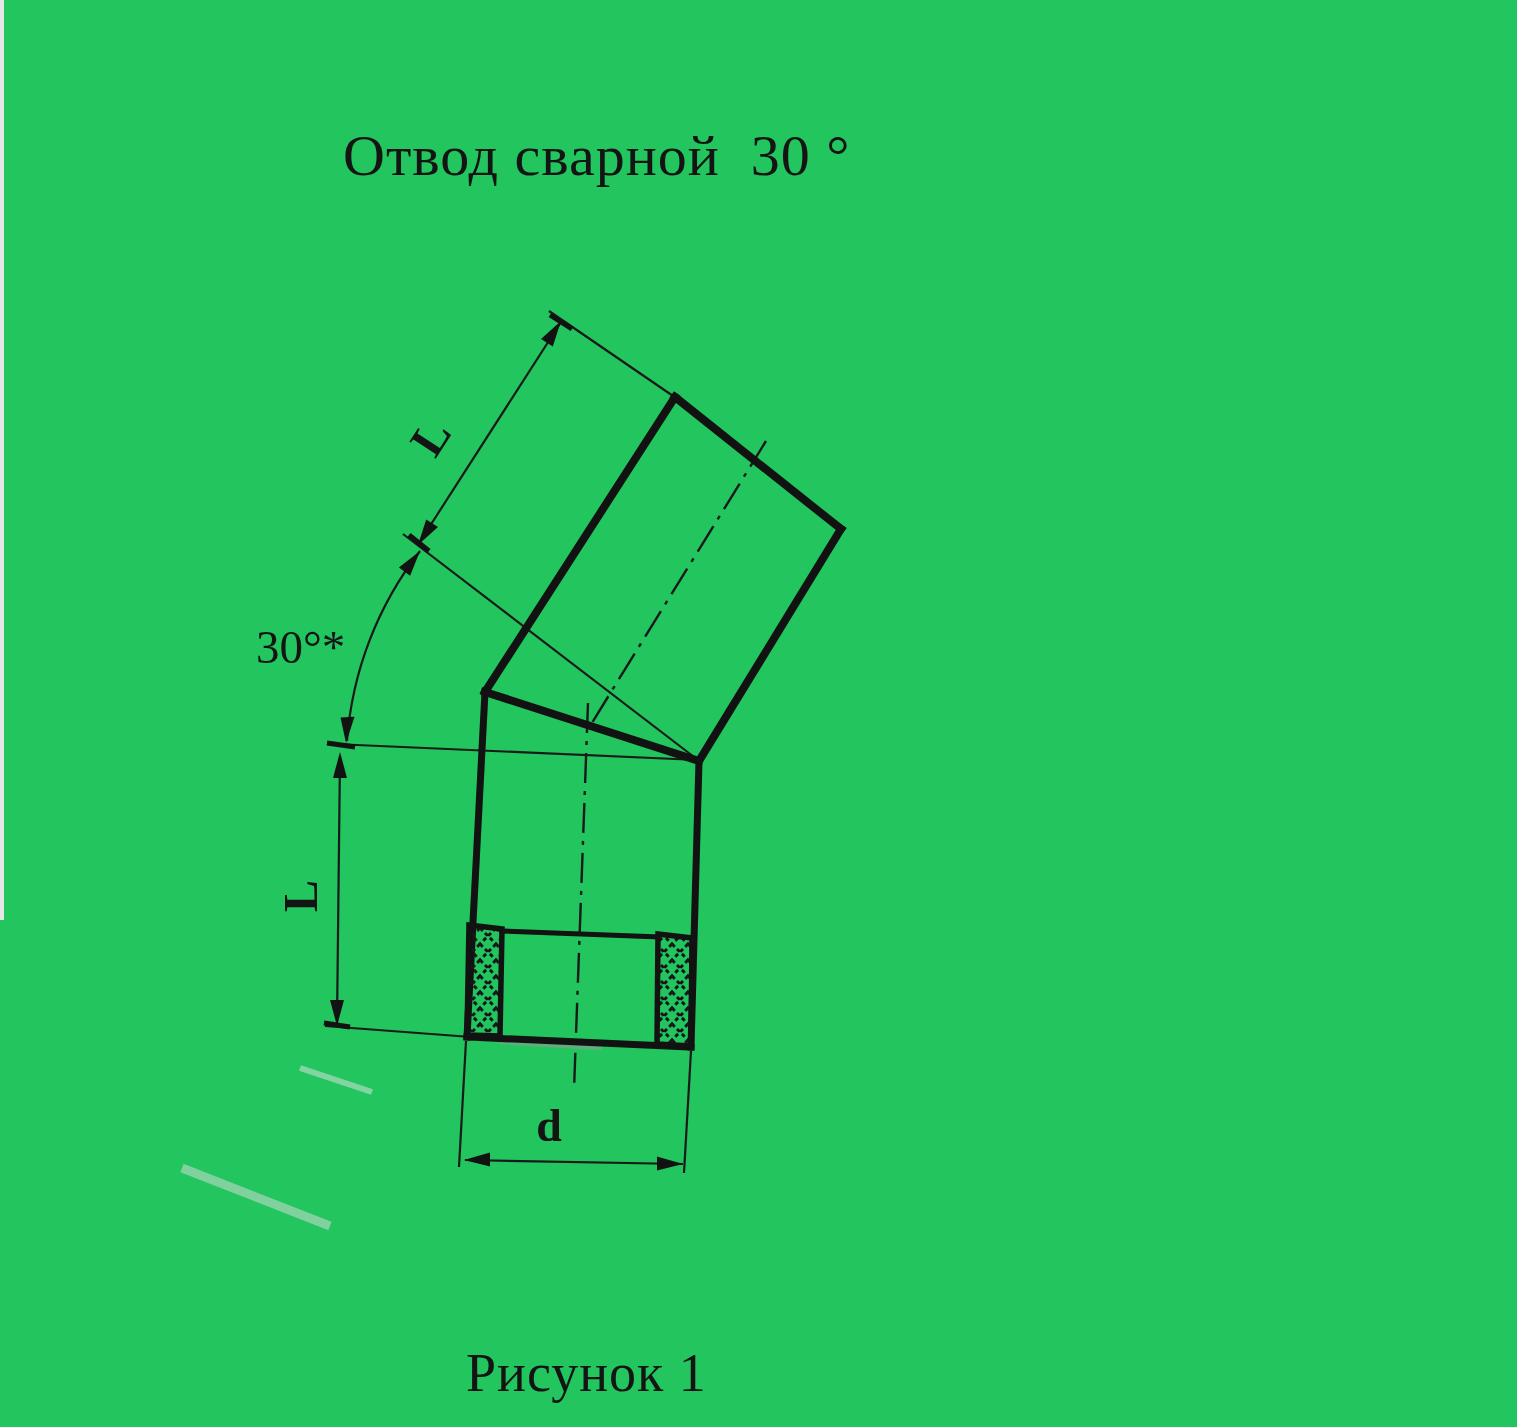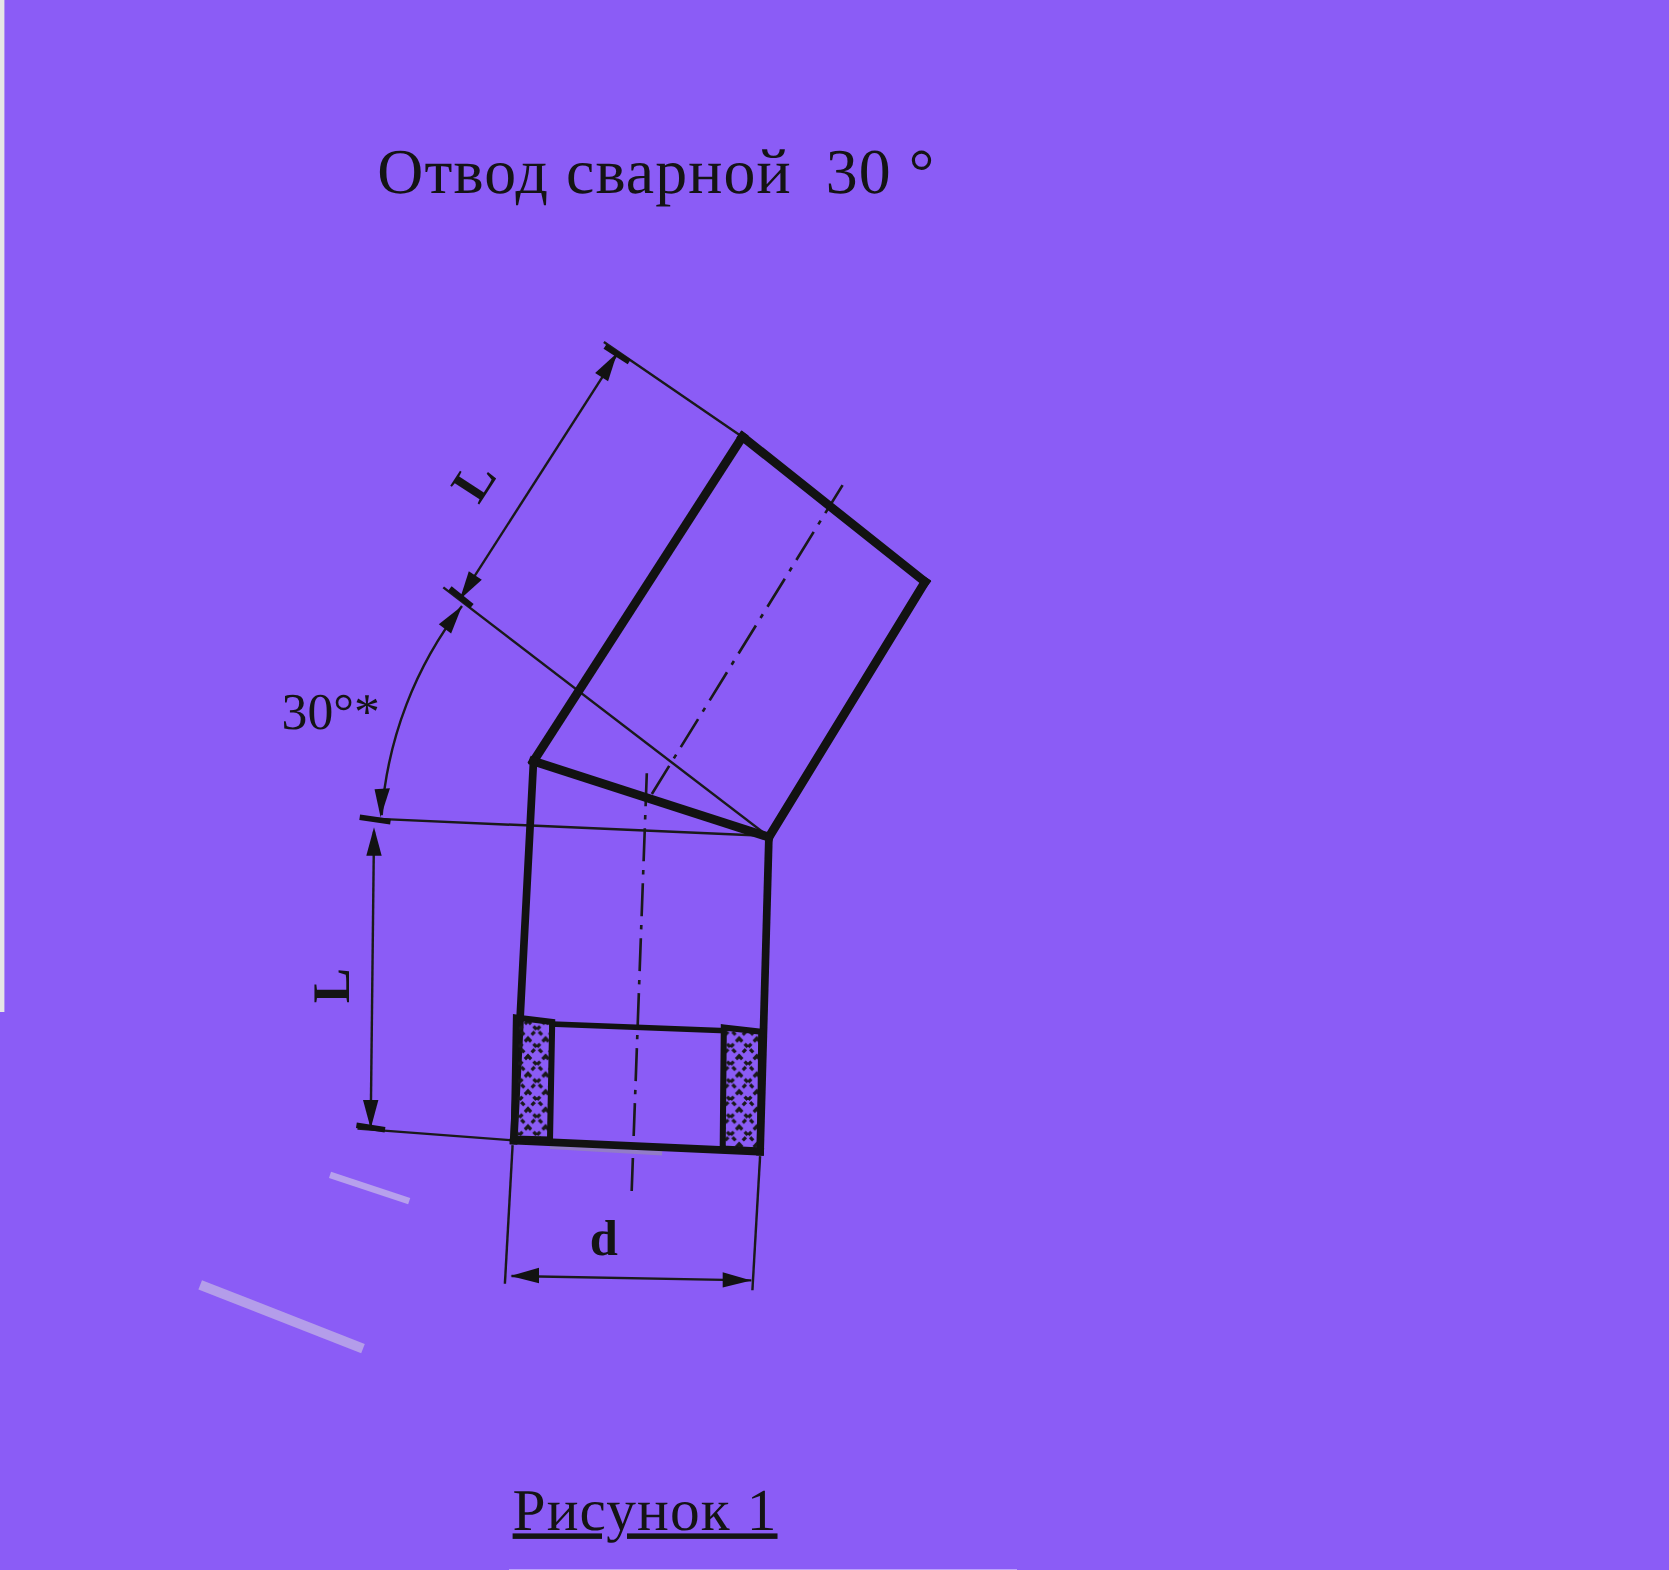--- a/index.html
+++ b/index.html
@@ -1,37 +1,36 @@
 <!DOCTYPE html>
 <html><head>
 <meta charset="utf-8">
 <style>
   html,body{margin:0;padding:0;background:#ffffff;}
   #canvas{
     position:relative;
     width:1517px;height:1427px;
-    background:#8b5cf6;
+    background:#22c55e;
     overflow:hidden;
     font-family:"Liberation Serif","DejaVu Serif",serif;
     color:#161616;
   }
   .scan-edge{
     position:absolute;left:0;top:0;width:4px;height:920px;
     background:#e6e6e6;
   }
   #title{
     position:absolute;left:343px;top:122px;
     font-size:58px;letter-spacing:1px;white-space:pre;
     color:#141414;
   }
   #caption{
     position:absolute;left:466px;top:1342px;
     font-size:54px;letter-spacing:1px;white-space:pre;
     color:#141414;
-    text-decoration:underline;
   }
   svg{position:absolute;left:0;top:0;}
   svg text{font-family:"Liberation Serif","DejaVu Serif",serif;fill:#141414;}
   .thin{stroke:#1a1a1a;stroke-width:2.2;fill:none;}
   .thick{stroke:#121212;stroke-width:8;fill:none;stroke-linecap:square;}
   .thick7{stroke:#121212;stroke-width:7;fill:none;stroke-linecap:square;}
   .mid{stroke:#121212;stroke-width:5;fill:none;stroke-linecap:square;}
   .center{stroke:#1a1a1a;stroke-width:2.4;fill:none;stroke-dasharray:30 8 4 8;}
   .arrow{fill:#121212;stroke:none;}
   .tick{stroke:#121212;stroke-width:5;fill:none;stroke-linecap:butt;}

